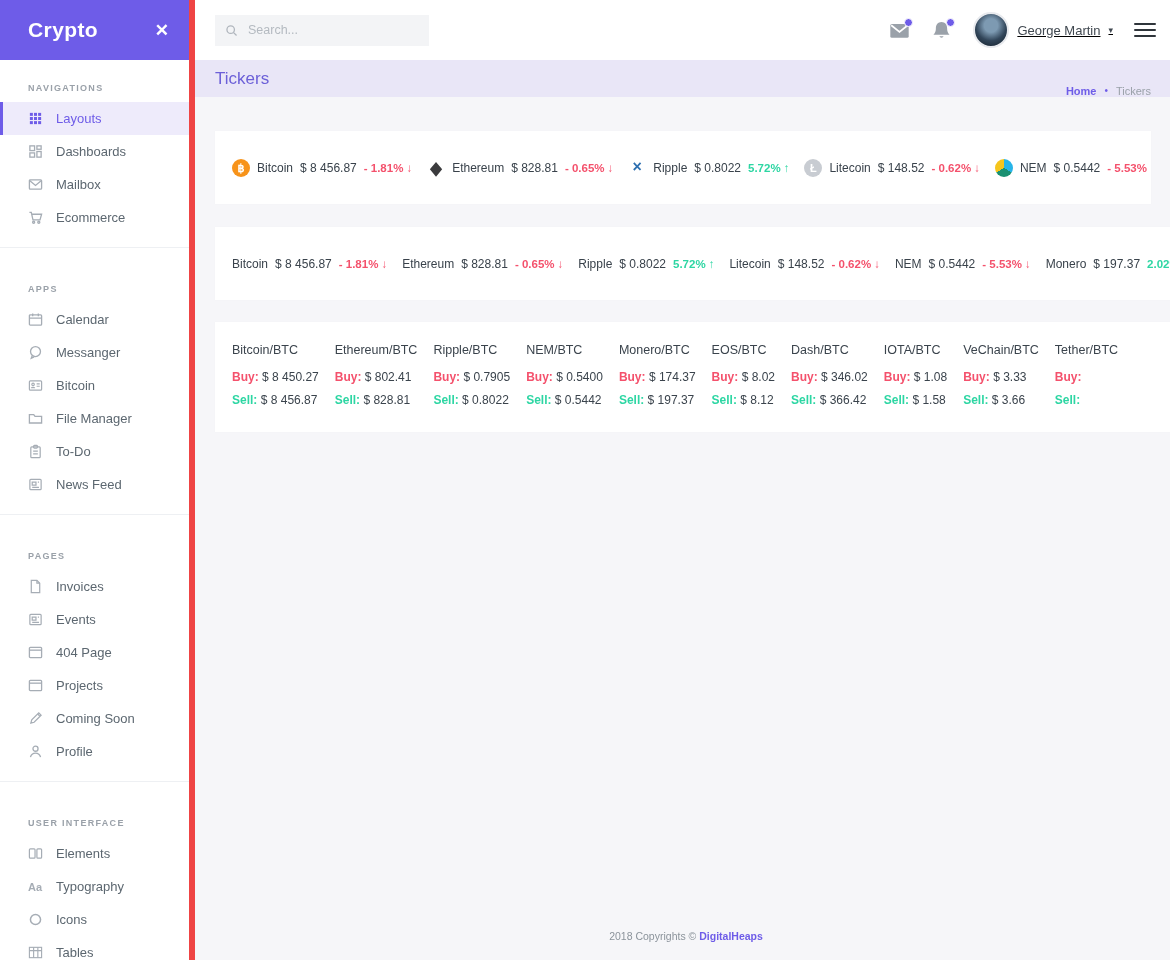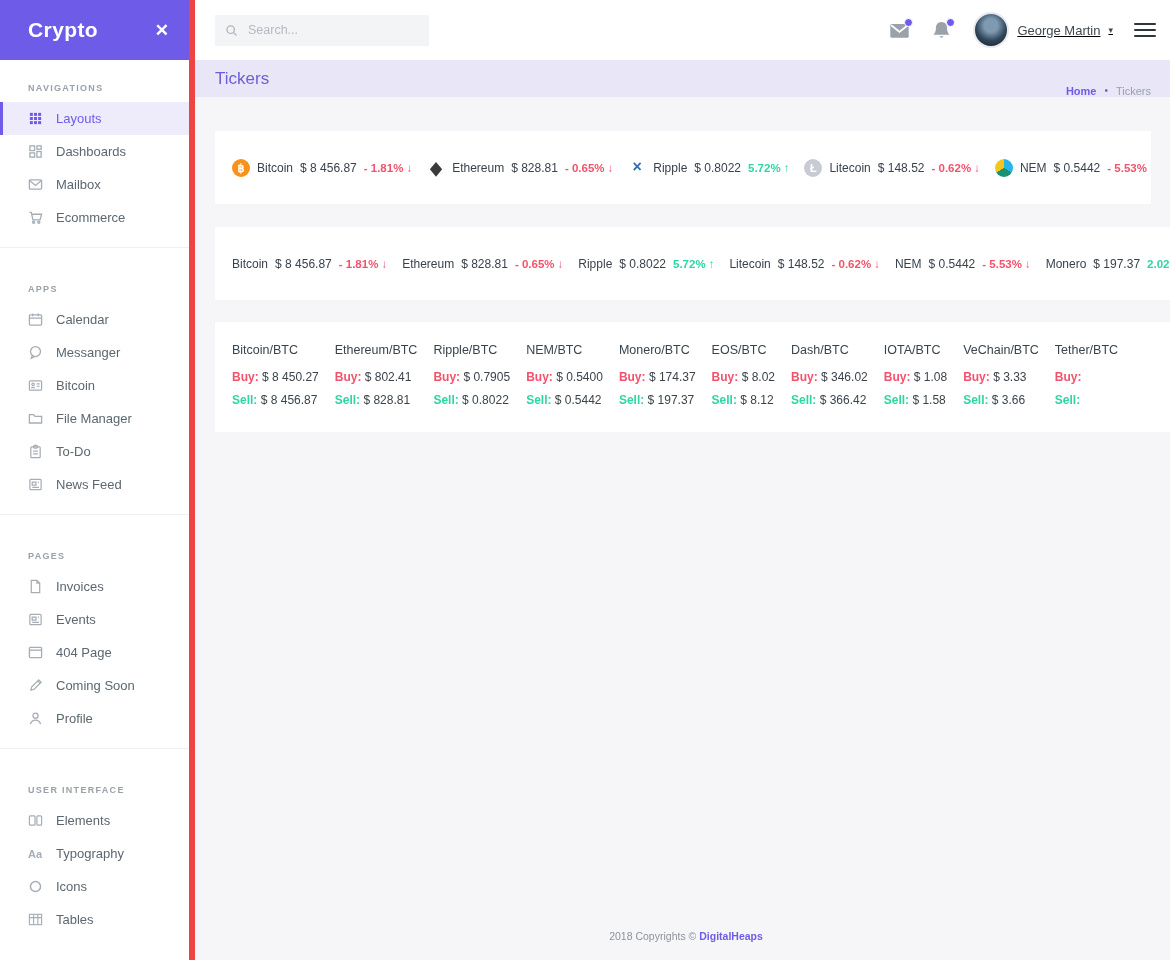--- a/index.html
+++ b/index.html
@@ -285,20 +285,26 @@
     <span>Events</span>
   </div>
   <div class="nav-item">
     <svg class="ni">
         <use href="#i-browser"></use>
       </svg>
     <span>404 Page</span>
   </div>
   <div class="nav-item">
     <svg class="ni">
+        <use href="#i-browser"></use>
+      </svg>
+    <span>Projects</span>
+  </div>
+  <div class="nav-item">
+    <svg class="ni">
         <use href="#i-pencil"></use>
       </svg>
     <span>Coming Soon</span>
   </div>
   <div class="nav-item">
     <svg class="ni">
         <use href="#i-user"></use>
       </svg>
     <span>Profile</span>
   </div>

